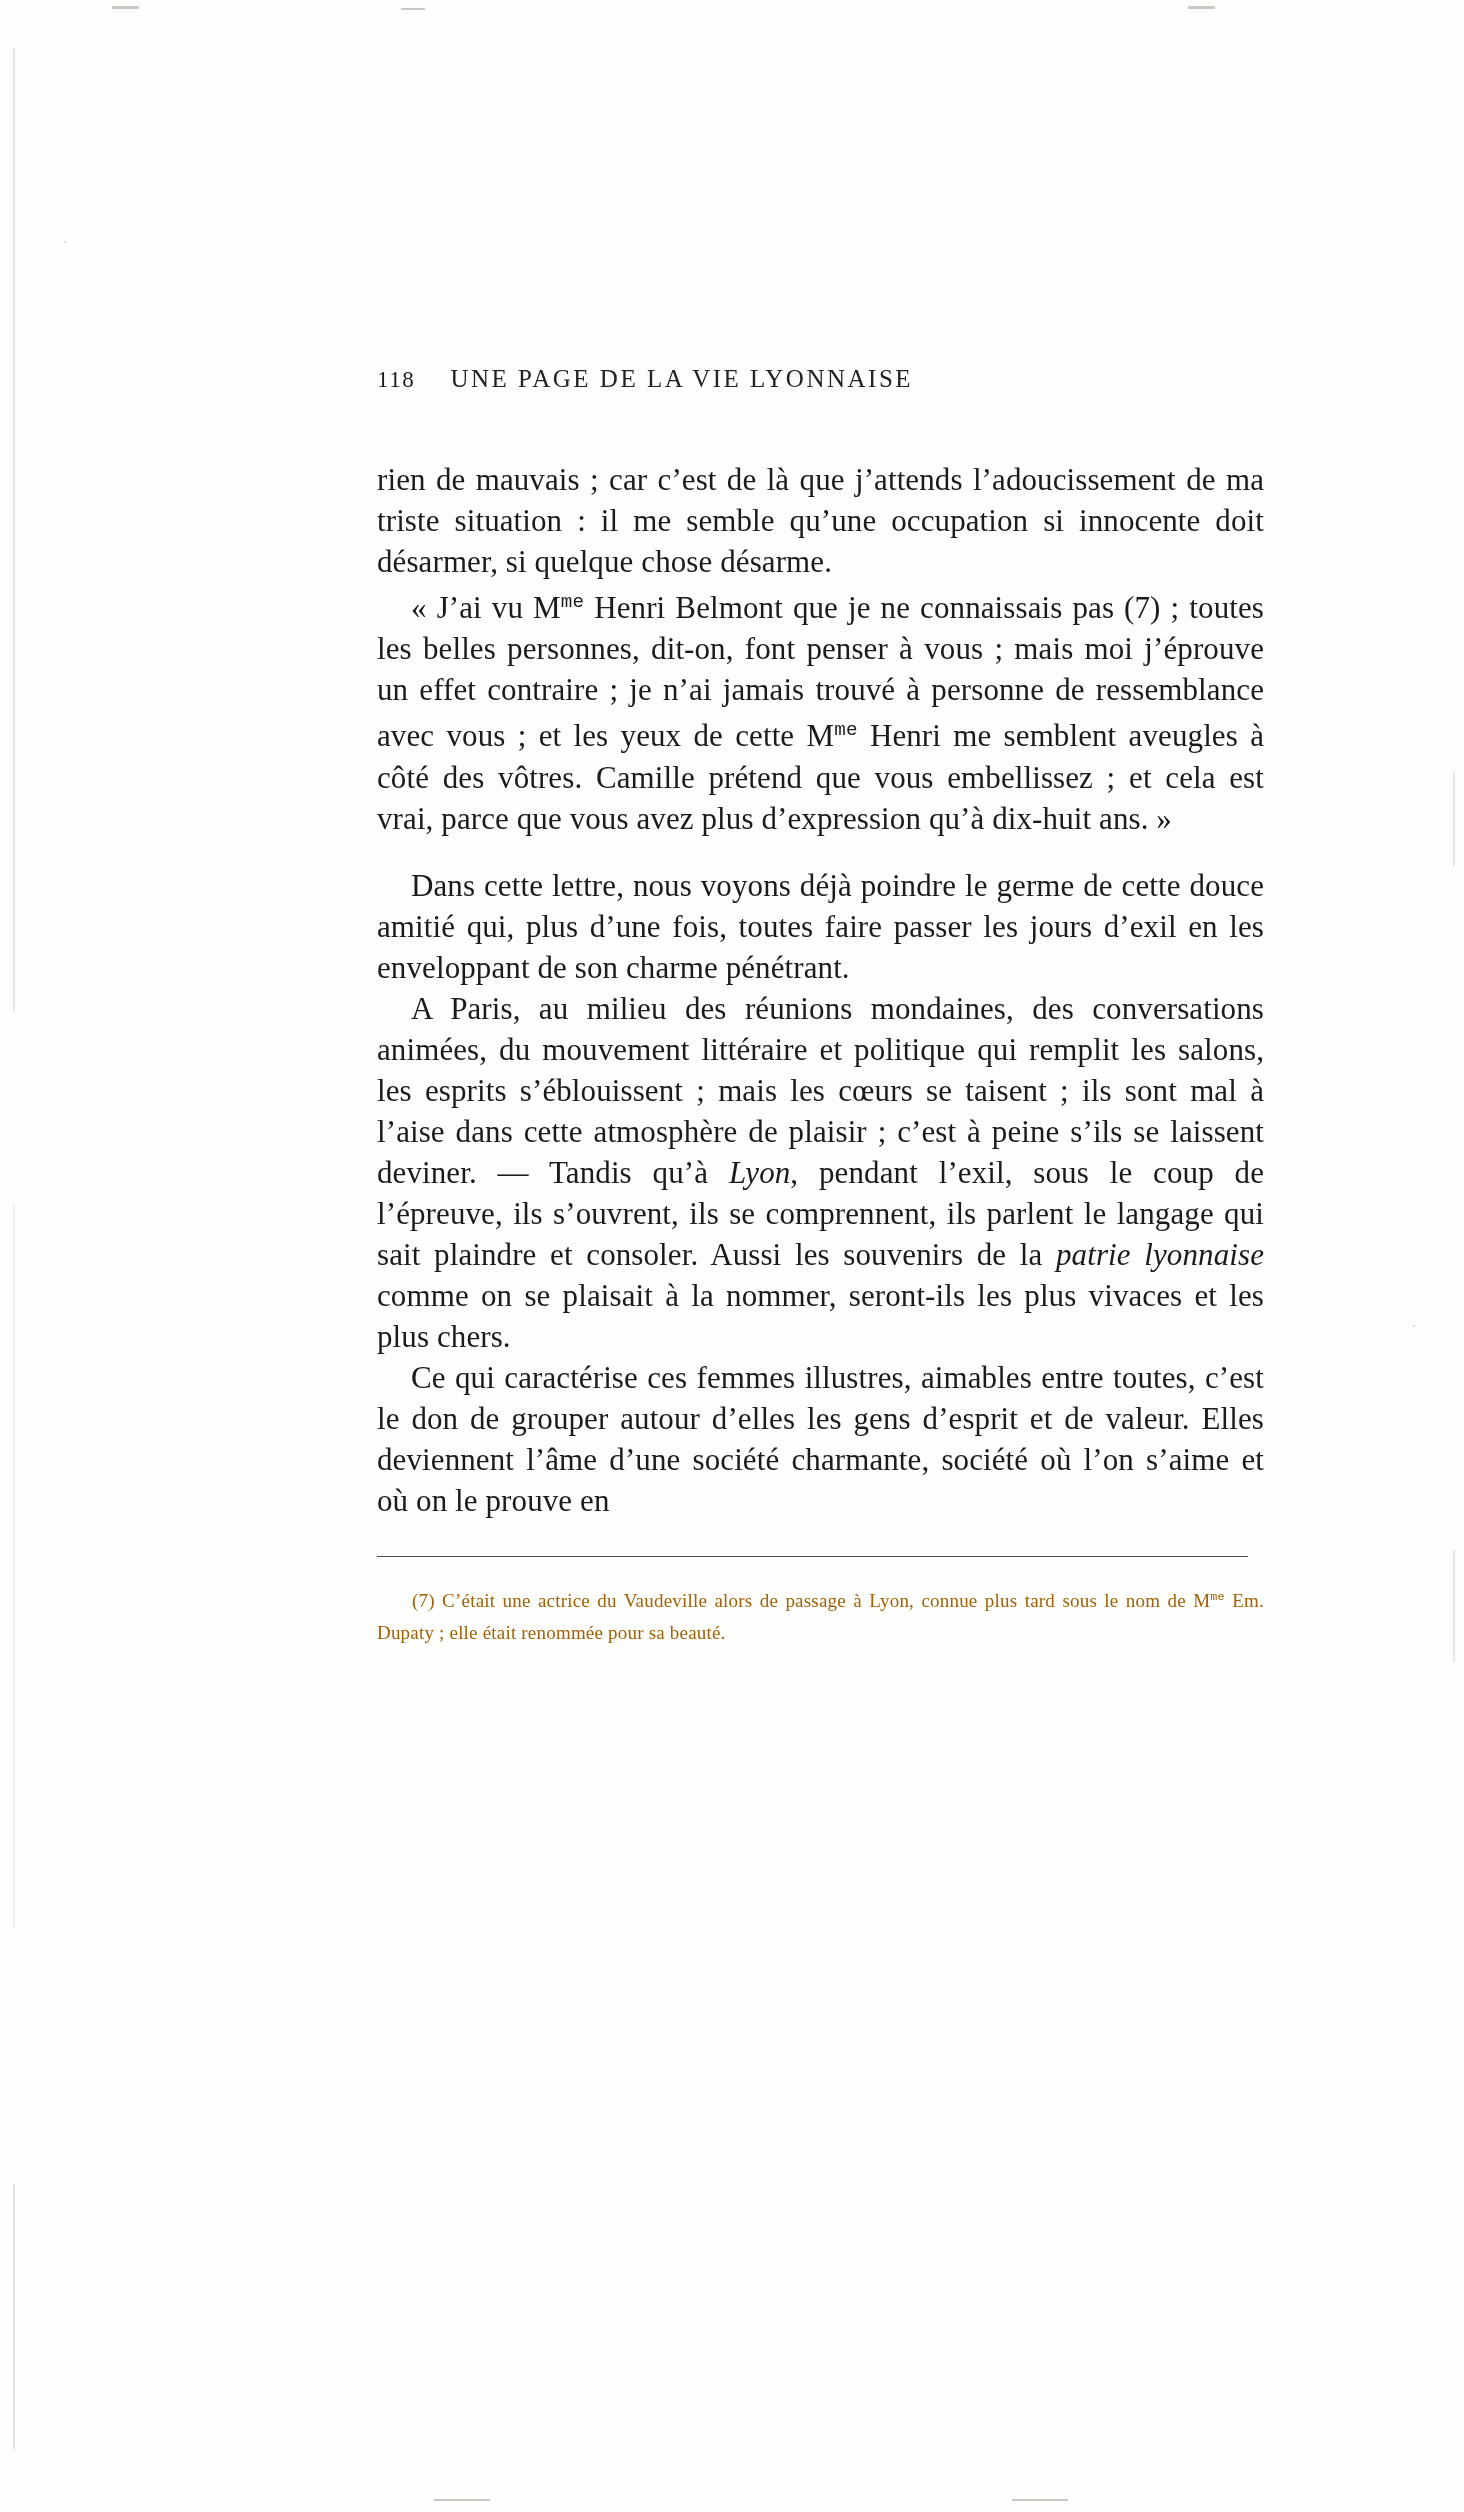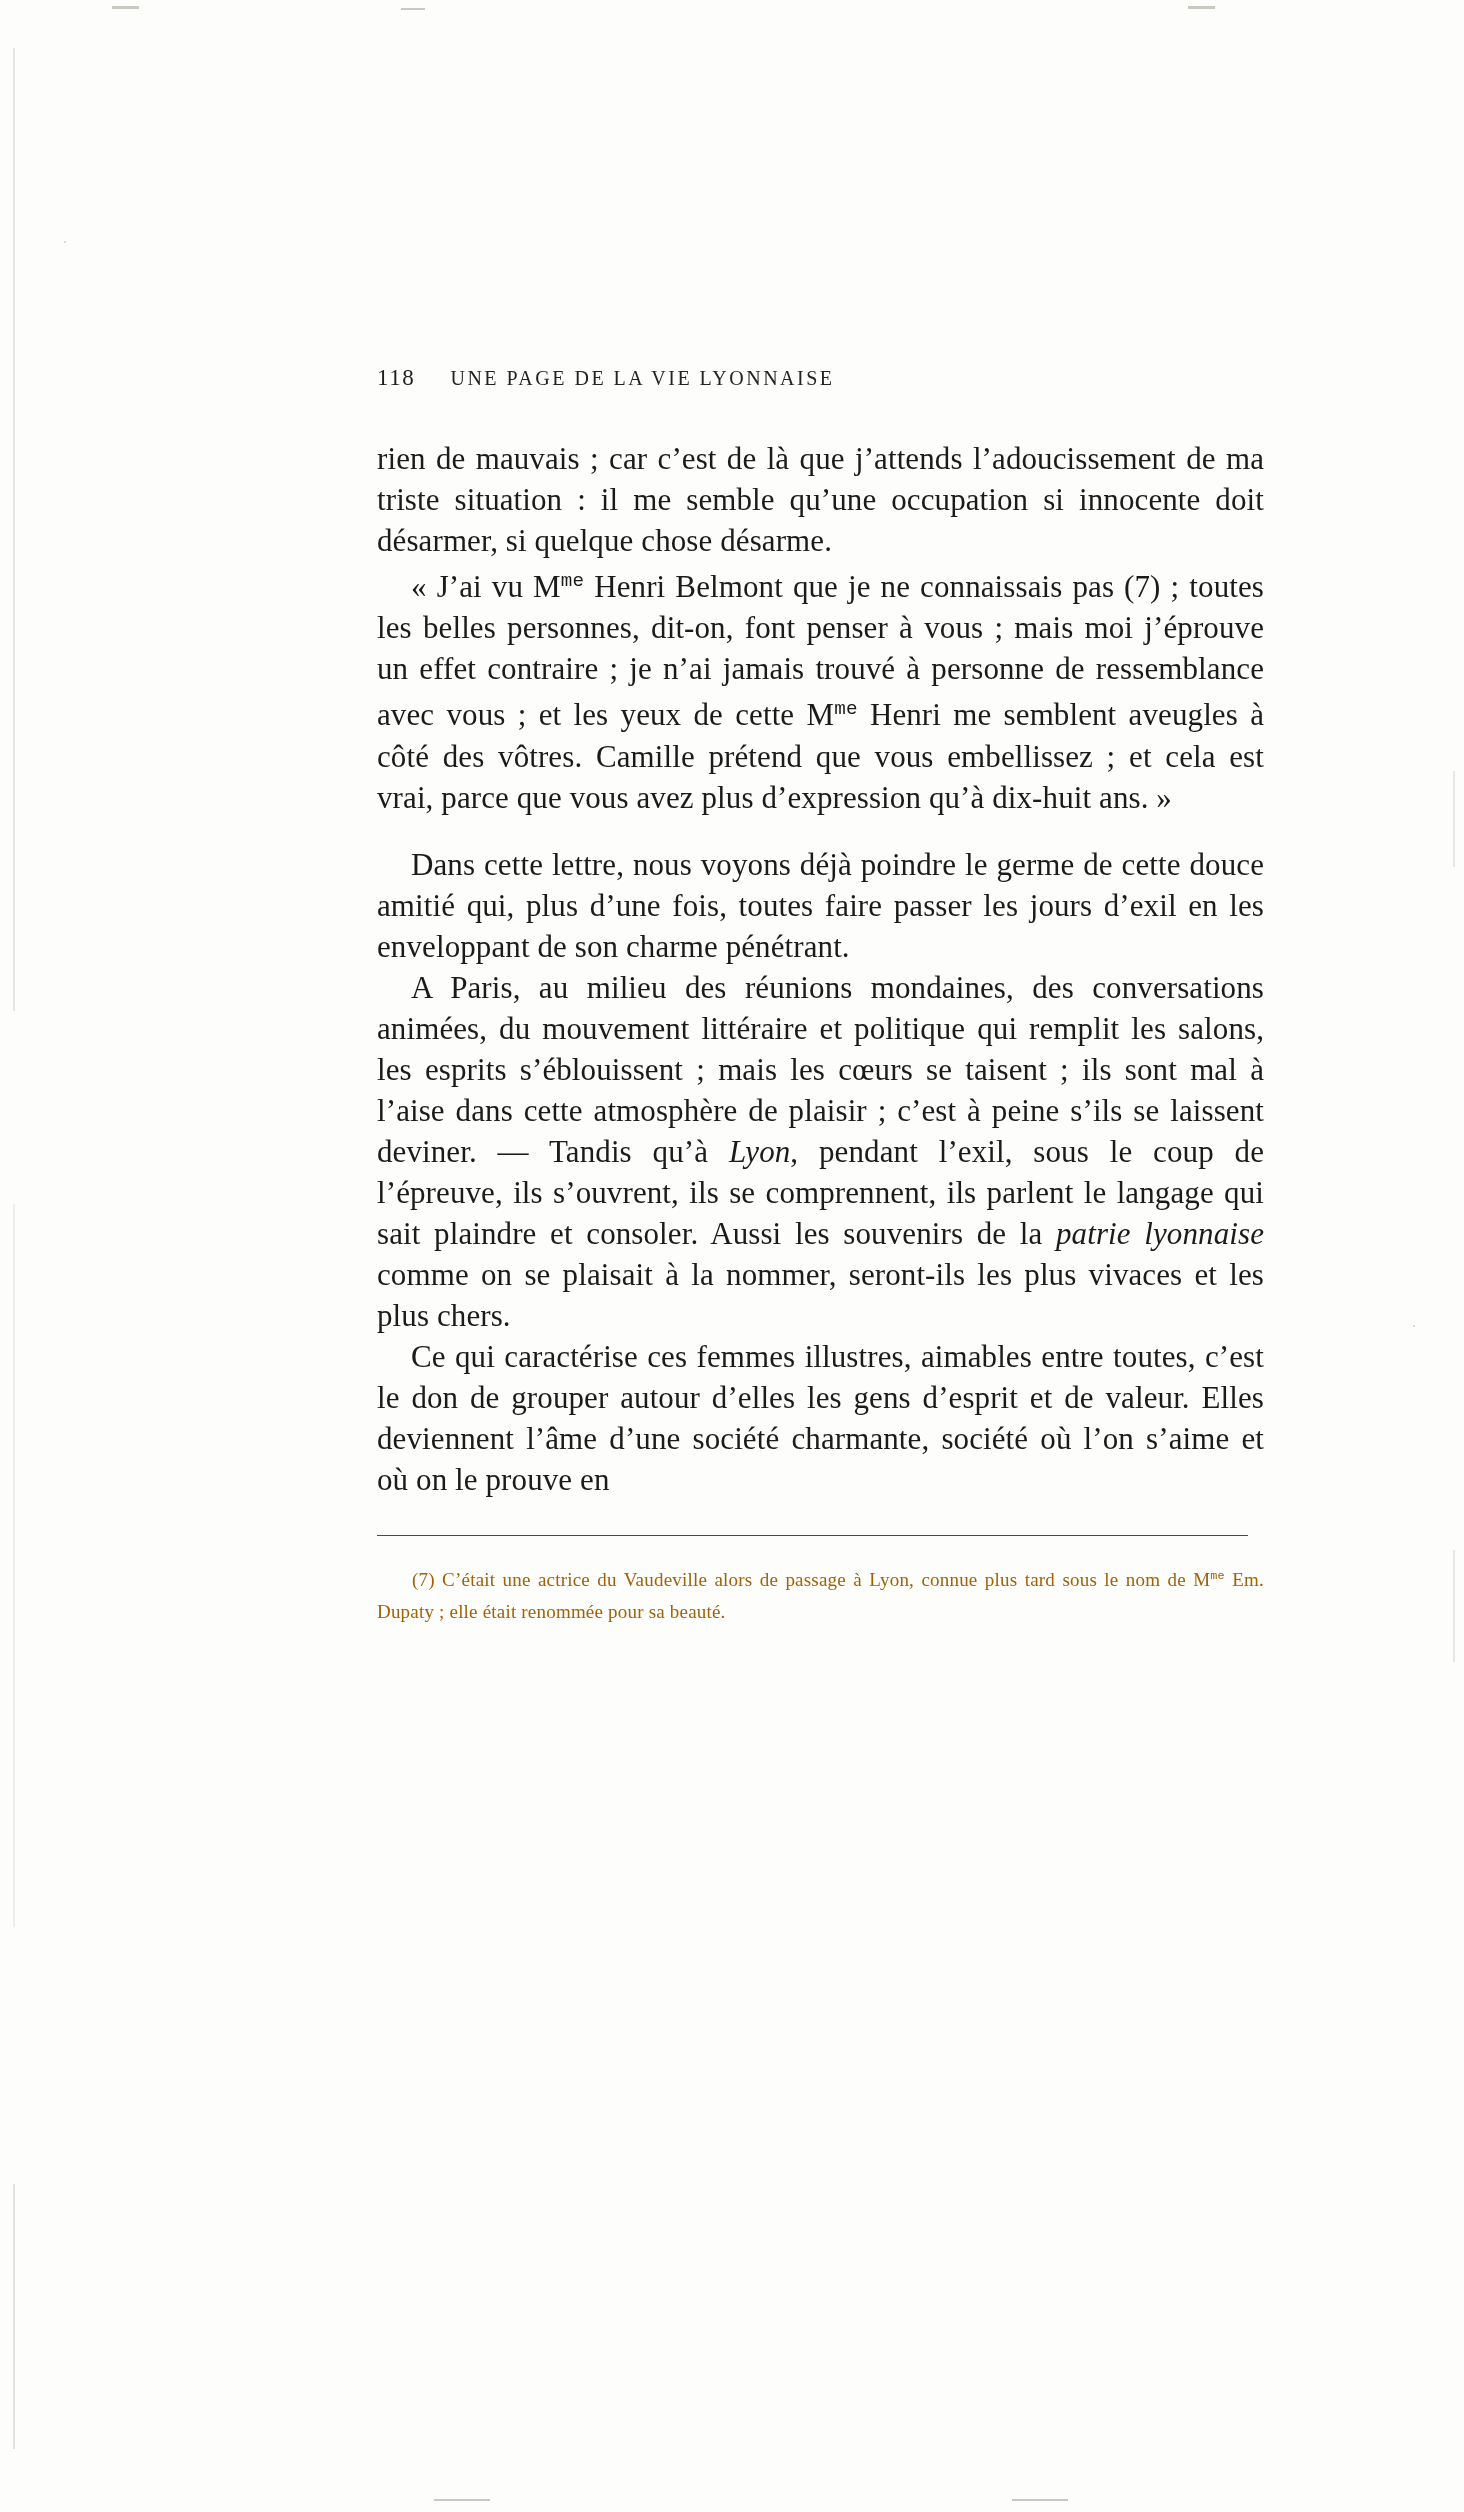--- a/index.html
+++ b/index.html
@@ -53,29 +53,29 @@
     position: absolute;
     left: 377px;
     top: 365px;
     width: 887px;
   }
 
   .running-head {
     display: flex;
     align-items: baseline;
     gap: 35px;
-    margin-bottom: 47px;
+    margin-bottom: 66px;
   }
   .folio {
     font-size: 23px;
     letter-spacing: 1.6px;
     color: #1d1d1d;
   }
   .head-title {
-    font-size: 20px;
+    font-size: 25px;
     letter-spacing: 2.5px;
     color: #23231f;
   }
 
   p.body {
     margin: 0;
     font-size: 31px;
     line-height: 41px;
     text-align: justify;
     text-justify: inter-word;

